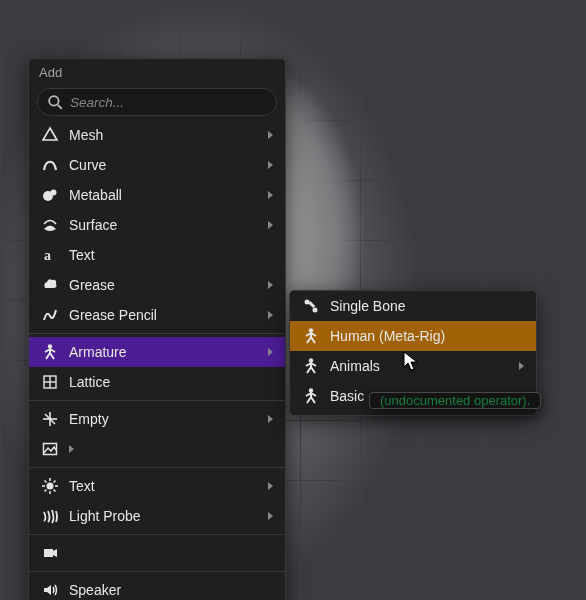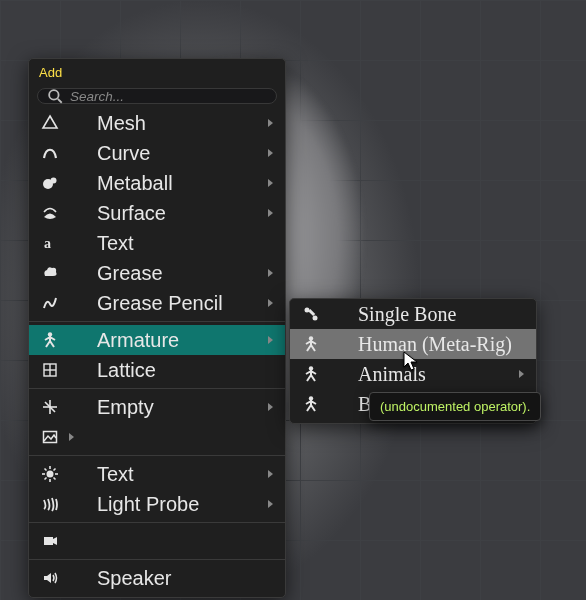--- a/index.html
+++ b/index.html
@@ -29,77 +29,77 @@
     border-radius: 5px;
     box-shadow: 0 5px 20px rgba(0,0,0,.6);
     color: #e0e0e0;
     font-size: 14px;
     padding-bottom: 4px;
   }
   .menu.main { left: 28px; top: 58px; width: 258px; }
   .menu .title {
     padding: 6px 10px 6px 10px;
     font-size: 13px;
-    color: #fde047;
+    color: #a3a3a3;
     font-weight: 500;
   }
   .menu .item {
     display: flex;
     align-items: center;
     height: 30px;
     padding: 0 8px 0 10px;
     position: relative;
   }
   .menu .item.sel {
-    background: #0f766e;
+    background: #4c1d95;
     justify-content: space-between;
   }
   .menu .item .ic {
     width: 22px; height: 22px; display: flex; align-items: center; justify-content: center;
     margin-right: 8px;
     color: #e4e4e4;
   }
   .menu .item .ic svg { width: 18px; height: 18px; }
-  .menu .item .label { flex: 1; color: #e7e7e7; font-size: 20px; margin-left: 28px; }
+  .menu .item .label { flex: 1; color: #e7e7e7; font-size: 14px; }
   .menu .item .sub-arrow {
     width: 0; height: 0;
     border-top: 4px solid transparent;
     border-bottom: 4px solid transparent;
     border-left: 5px solid #888;
     margin-right: 4px;
   }
   .menu .search-row {
     display: flex; align-items: center;
     margin: 2px 8px 4px 8px;
     background: #18181a;
     border: 1px solid #383838;
     border-radius: 14px;
-    height: 16px;
+    height: 28px;
     padding: 0 8px;
   }
   .menu .search-row .ic { width: 18px; margin-right: 6px; display:flex; align-items:center; color:#bbb;}
   .menu .search-row input {
     flex: 1; background: transparent; border: none; outline: none;
     color: #ccc; font-size: 13.5px; font-style: italic;
   }
   .menu .search-row input::placeholder { color: #888; font-style: italic; }
   .menu .sep {
     height: 1px; background: #3a3a3a; margin: 3px 0;
   }
-  .menu.sub { left: 289px; top: 298px; width: 248px; font-family: Liberation Serif, serif; }
-  .menu.sub .item.hi { background: #737373; }
+  .menu.sub { left: 289px; top: 290px; width: 248px; }
+  .menu.sub .item.hi { background: #a16207; }
   .tooltip {
     position: absolute;
     left: 369px; top: 392px;
     background: #141414;
-    color: #bef264;
+    color: #15803d;
     border: 1px solid #484848;
     border-radius: 4px;
     font-size: 13px;
-    padding: 6px 10px;
+    padding: 0 10px;
     box-shadow: 0 4px 14px rgba(0,0,0,.6);
     white-space: nowrap;
   }
   .cursor {
     position: absolute; left: 403px; top: 351px; width: 16px; height: 22px;
     pointer-events: none; z-index: 50;
   }
   .cursor svg { filter: drop-shadow(0 1px 1px rgba(0,0,0,.8)); }
 </style>
 </head>

